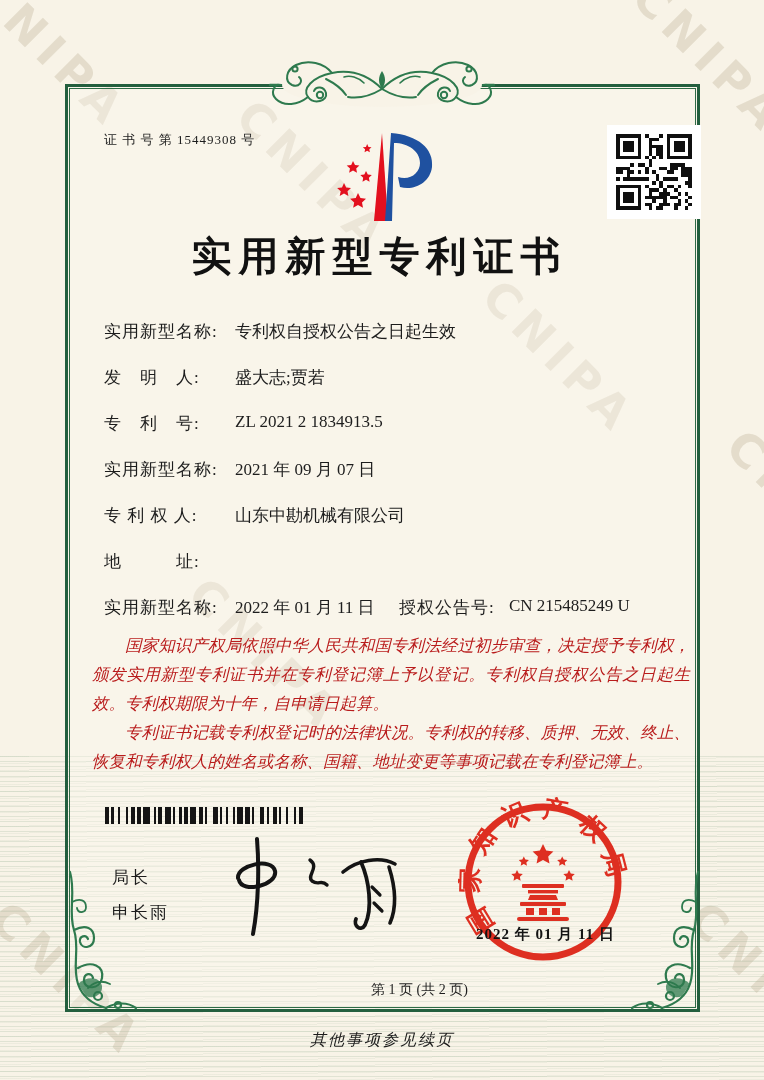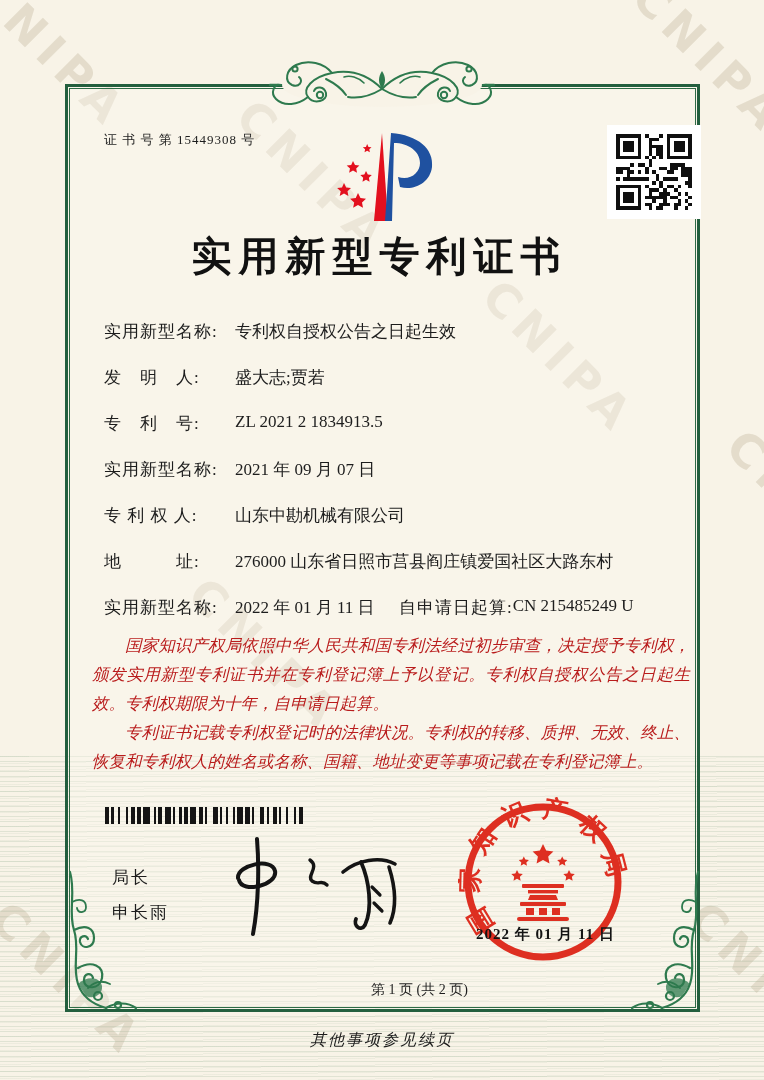--- a/index.html
+++ b/index.html
@@ -626,26 +626,25 @@
     <div class="frow">
       <span class="flabel">实用新型名称:</span>
       <span class="fvalue">2021 年 09 月 07 日</span>
     </div>
     <div class="frow">
       <span class="flabel">专 利 权 人:</span>
       <span class="fvalue">山东中勘机械有限公司</span>
     </div>
     <div class="frow">
       <span class="flabel">地　　　址:</span>
-      <span class="fvalue">276000 山东省日照市莒县阎庄镇爱国社区大路东村</span>
     </div>
     <div class="frow">
       <span class="flabel">实用新型名称:</span>
       <span class="fvalue pair1">2022 年 01 月 11 日</span>
-      <span class="flabel second">自申请日起算:</span>
+      <span class="flabel second">授权公告号:</span>
       <span class="fvalue">CN 215485249 U</span>
     </div>
   </div>
 
   <div class="abs body-text">
     <p>国家知识产权局依照中华人民共和国专利法经过初步审查，决定授予专利权，颁发实用新型专利证书并在专利登记簿上予以登记。专利权自授权公告之日起生效。专利权期限为十年，自申请日起算。</p>
     <p>专利证书记载专利权登记时的法律状况。专利权的转移、质押、无效、终止、恢复和专利权人的姓名或名称、国籍、地址变更等事项记载在专利登记簿上。</p>
   </div>
 
   <div class="abs barcode" id="barcode">

